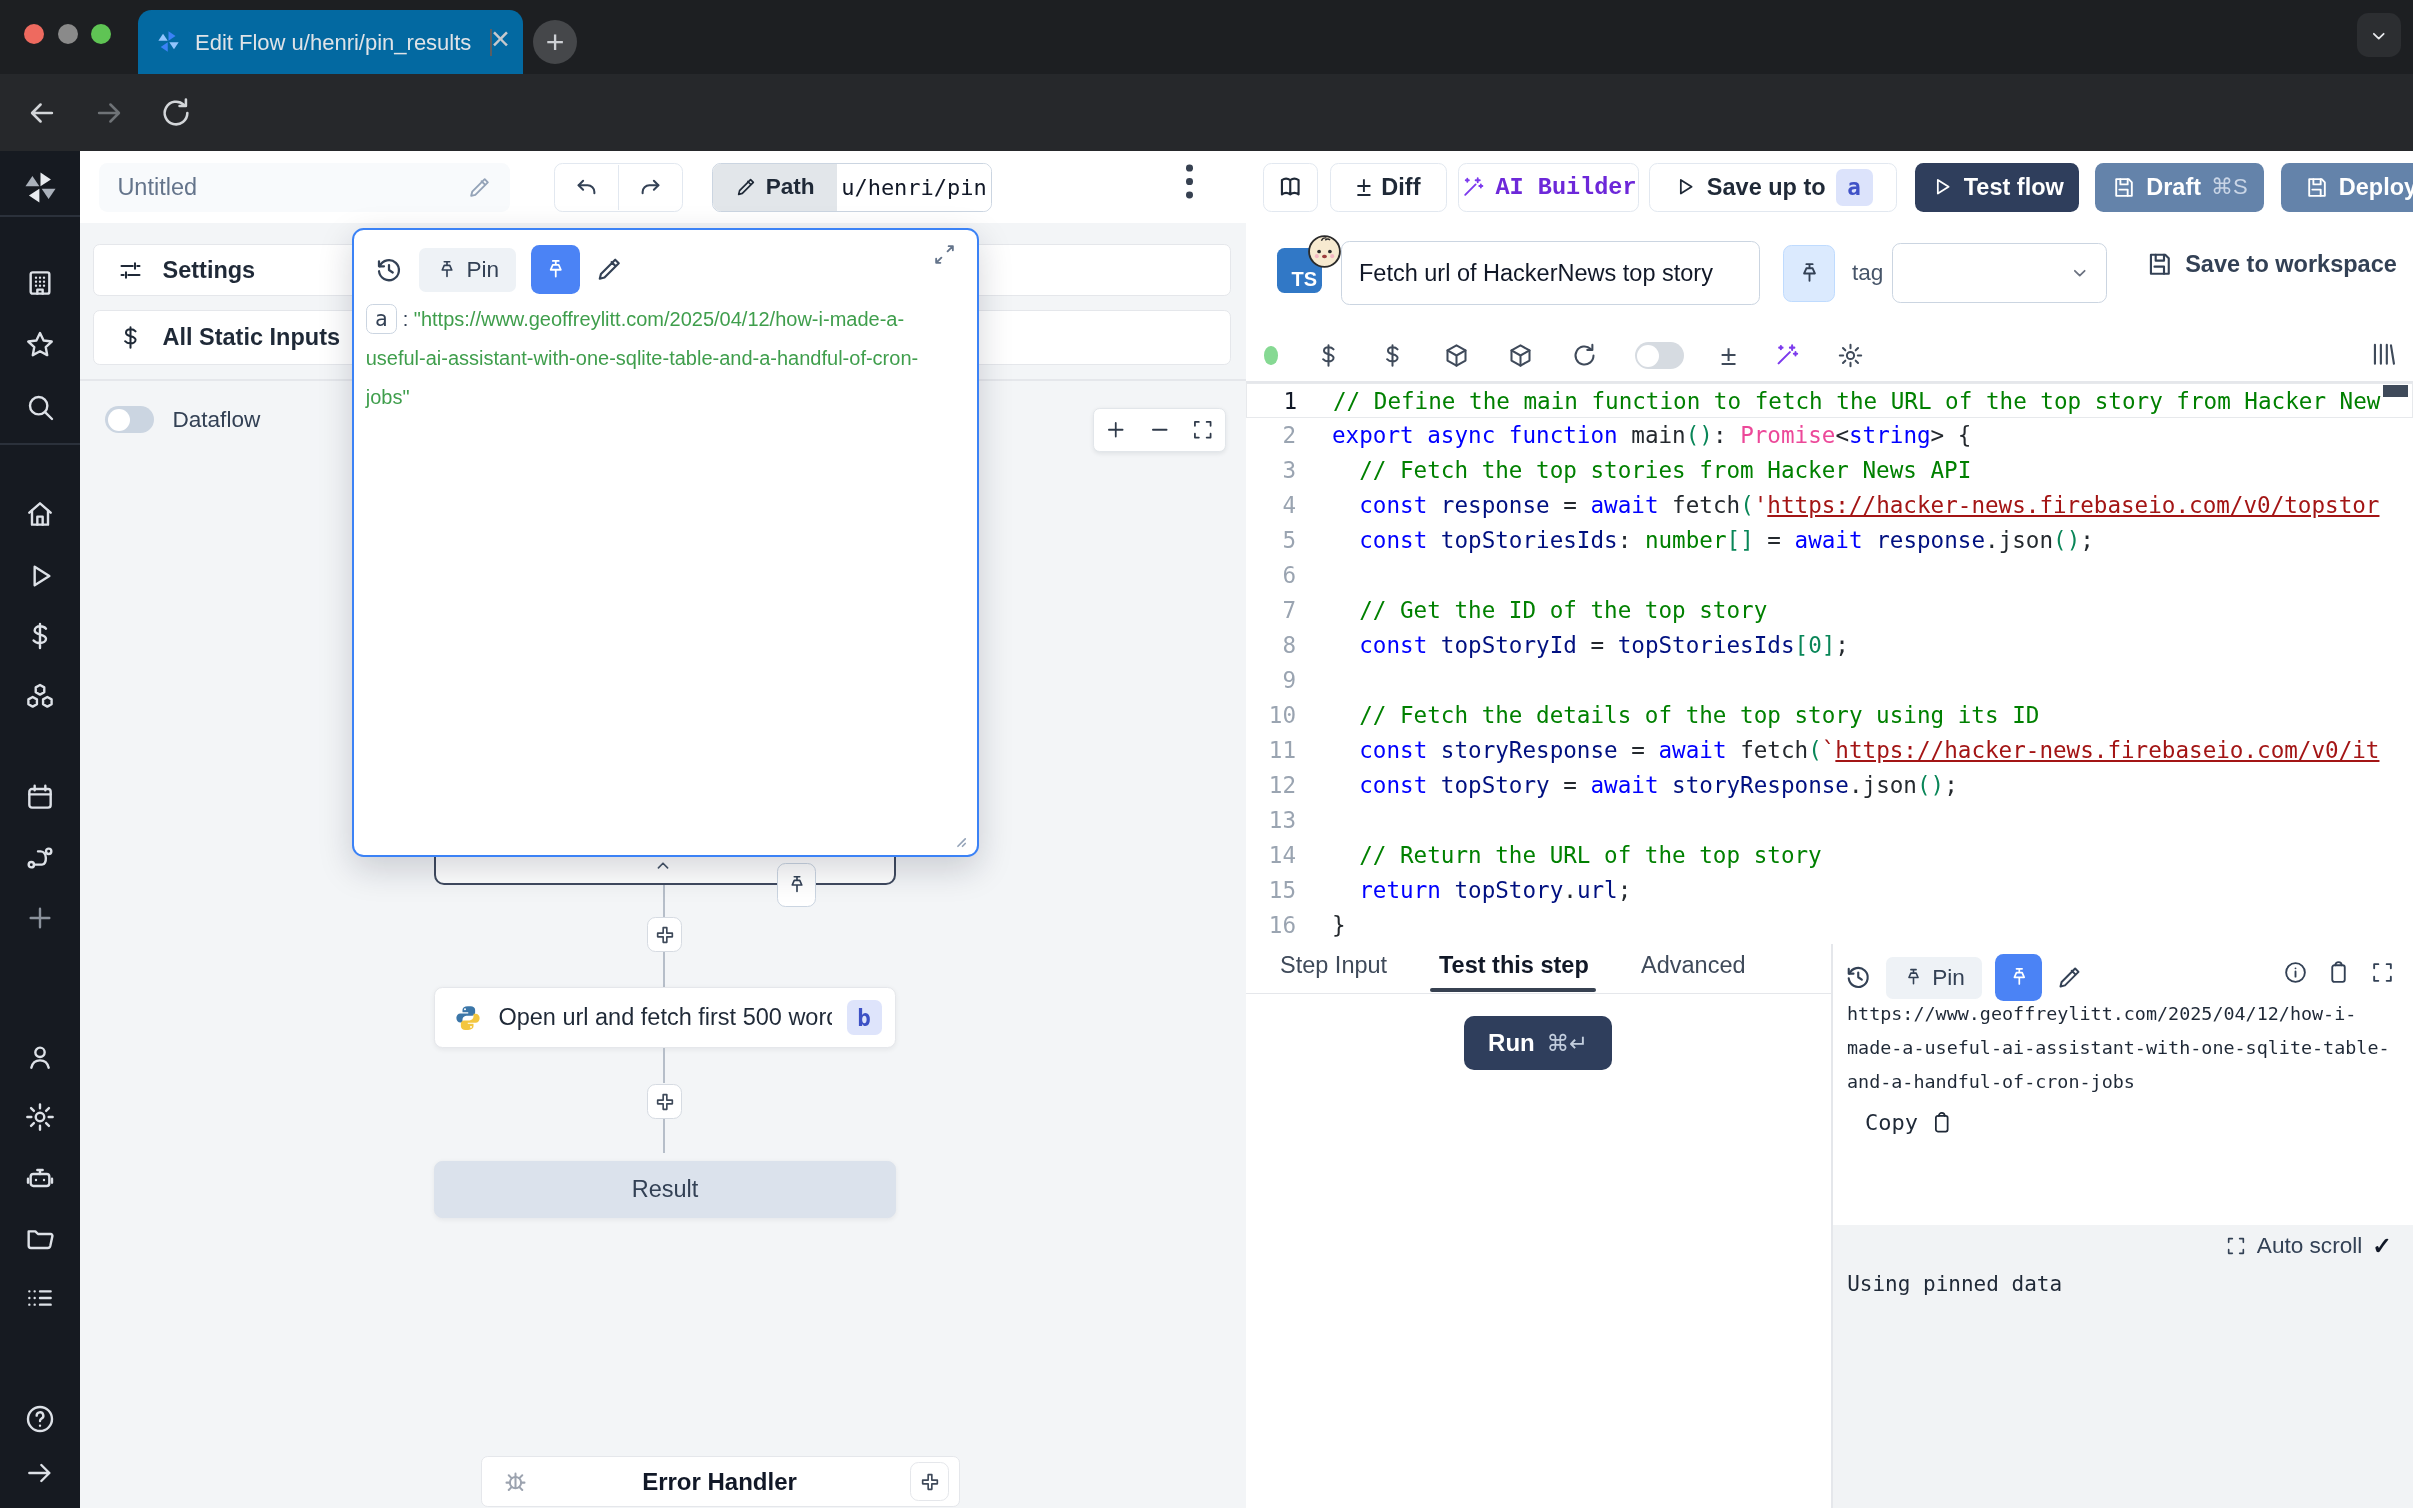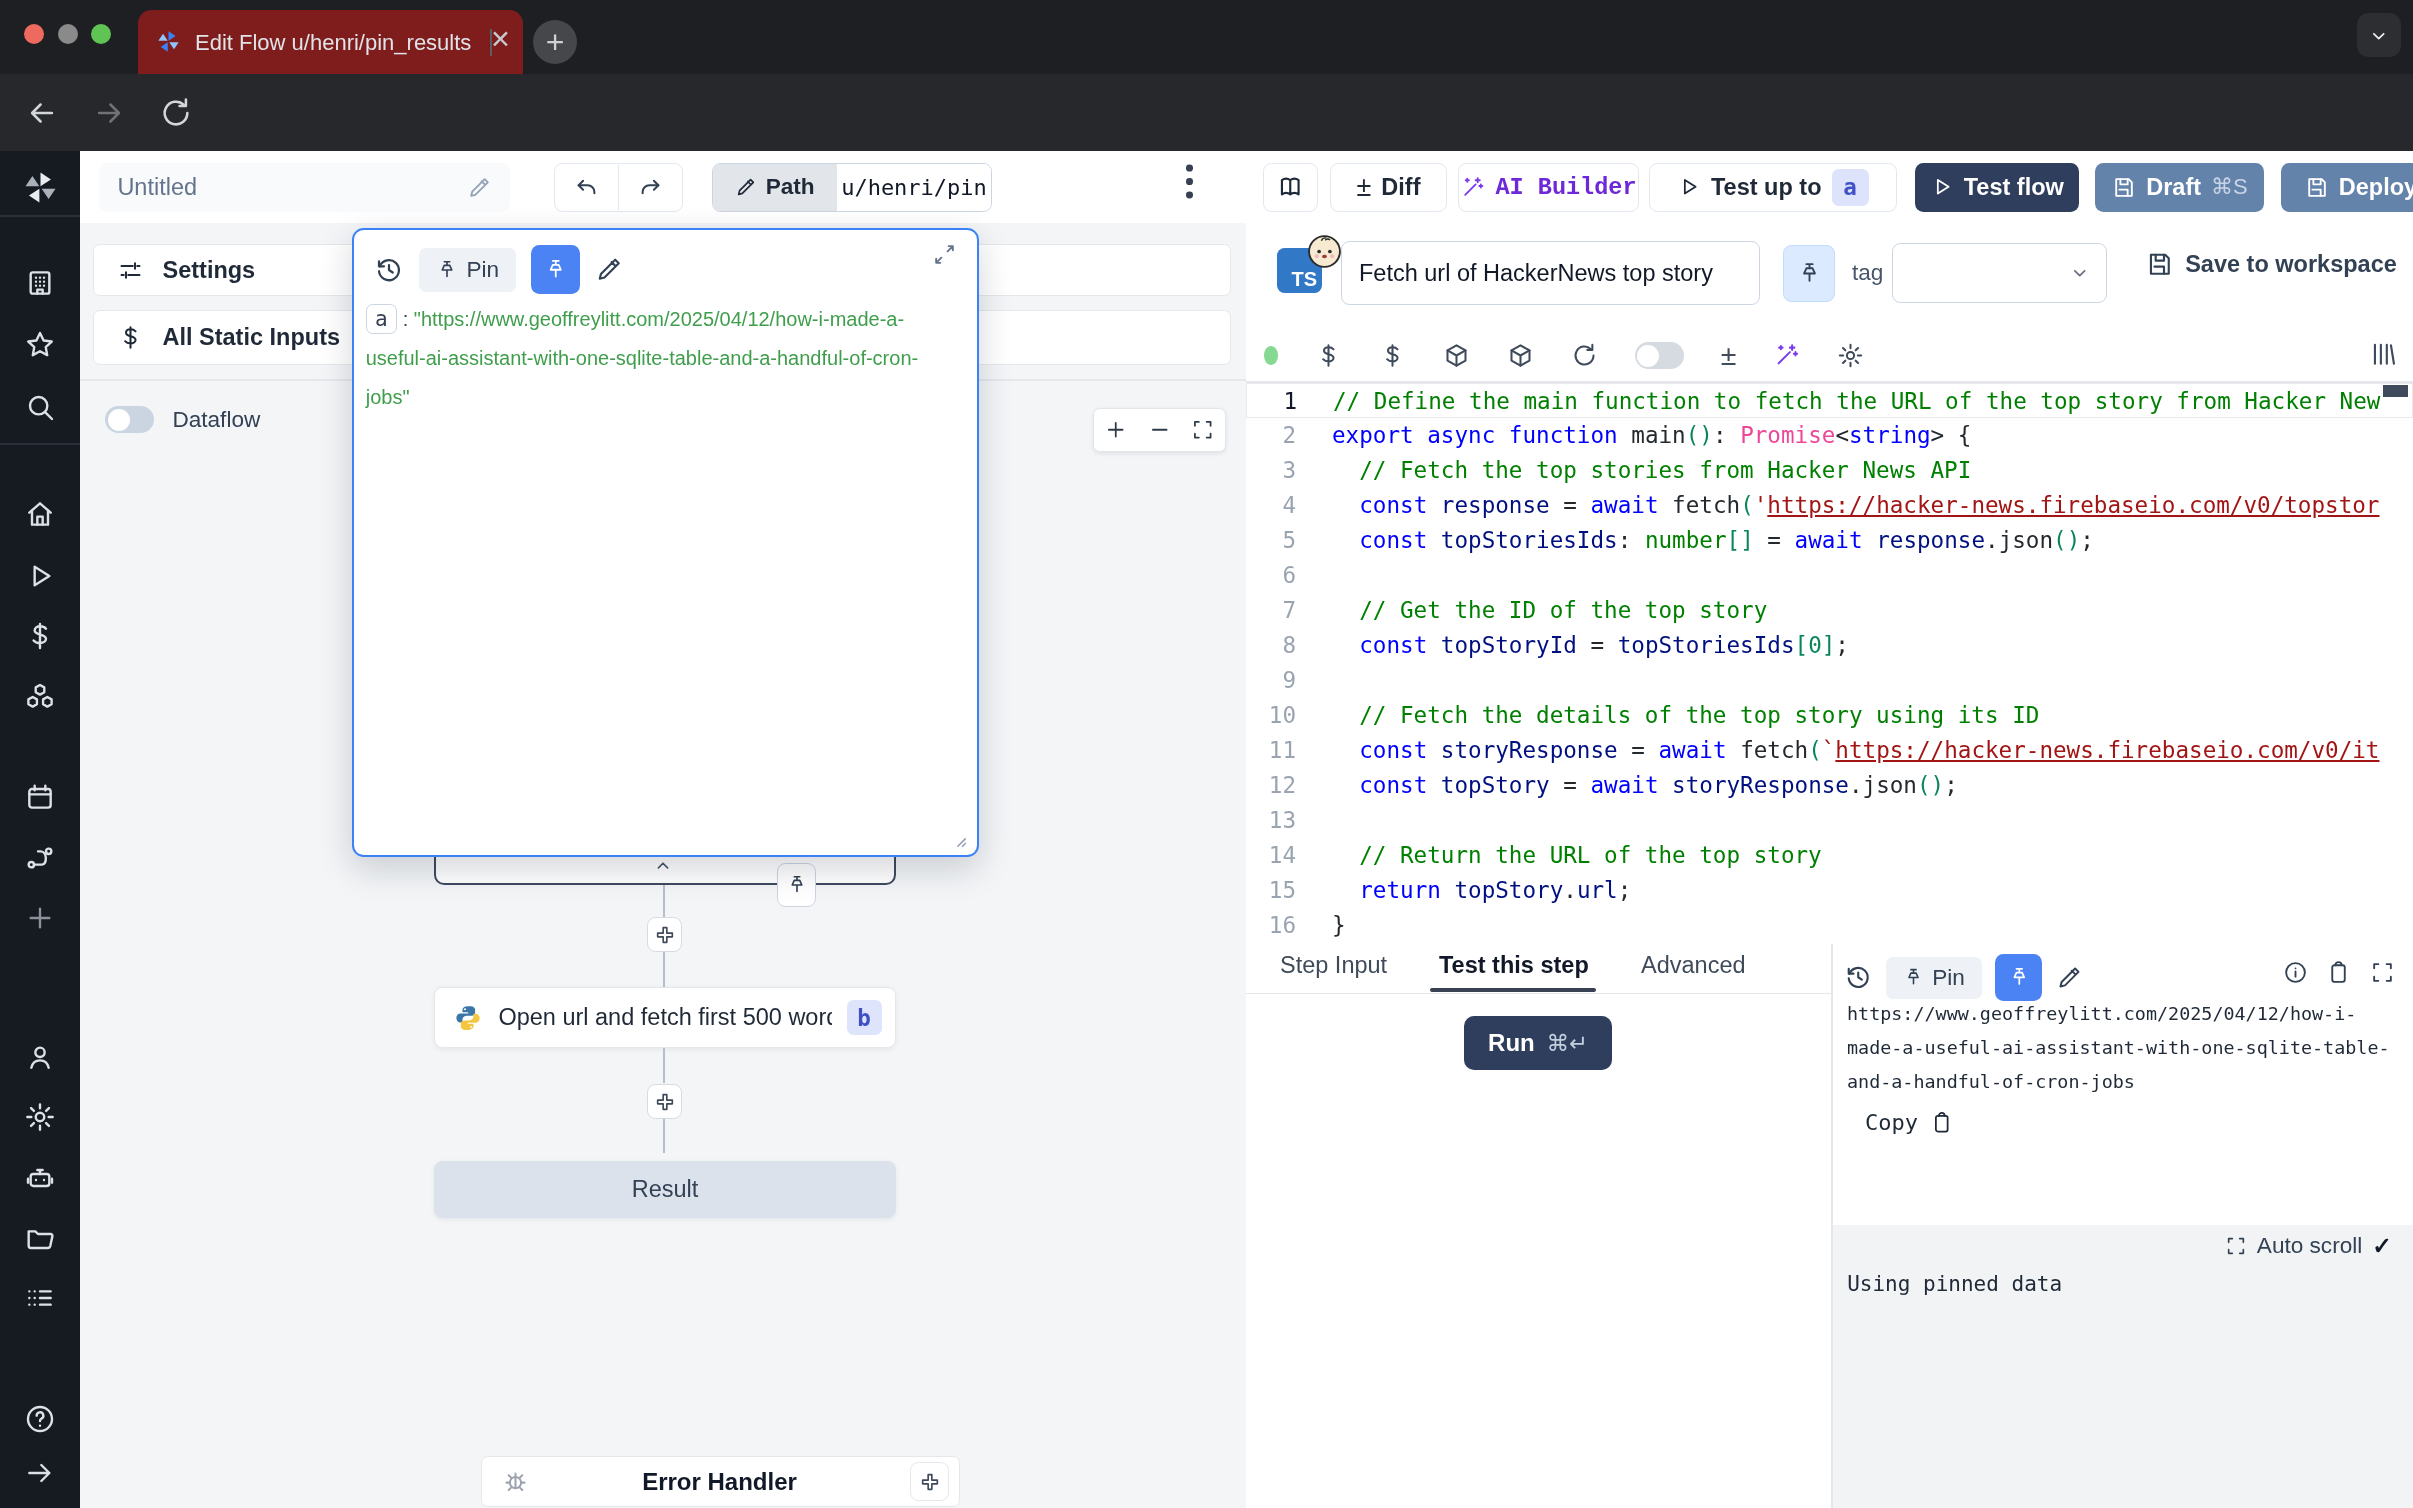--- a/index.html
+++ b/index.html
@@ -6,21 +6,21 @@
   #root{position:relative;width:2413px;height:1508px;overflow:hidden;background:#fff;
         font-family:"Liberation Sans",sans-serif;color:#1f2937;}
   .abs{position:absolute;}
   .flex{display:flex;align-items:center;}
   svg{display:block;}
   .ic{stroke:currentColor;fill:none;stroke-width:1.8;stroke-linecap:round;stroke-linejoin:round;}
 
   
   #tabstrip{left:0;top:0;width:2413px;height:74px;background:#1d1f22;}
   .tl{width:20px;height:20px;border-radius:50%;top:23.5px;}
-  #tab{left:138px;top:10px;width:385px;height:64px;background:#7f1d1d;border-radius:13.4px 13.4px 0 0;}
+  #tab{left:138px;top:10px;width:385px;height:64px;background:#0369a1;border-radius:13.4px 13.4px 0 0;}
   #tab-title{color:#e0e3e7;font-size:22px;}
   #tabsep{left:490px;top:28.5px;width:1.7px;height:27px;background:#5a5e63;}
   #tab-close{color:#c6c9cd;font-size:25px;}
   #newtab{left:533px;top:20px;width:44px;height:44px;border-radius:50%;background:#45474a;color:#cdd0d4;
           font-size:32px;display:flex;align-items:center;justify-content:center;}
   #tabsearch{left:2357px;top:13.4px;width:44px;height:44px;border-radius:11.7px;background:#2c2e31;color:#e8eaed;
              display:flex;align-items:center;justify-content:center;}
   #urlrow{left:0;top:74px;width:2413px;height:77px;background:#26282b;}
   .navic{color:#d3d6d9;}
   #urlpill{left:215px;top:84px;width:1517px;height:57px;border-radius:28.5px;background:#303337;}
@@ -358,21 +358,21 @@
       <svg class="ic" width="25" height="25" viewBox="0 0 24 24" style="color:#7c3aed;">
           <path d="M5 19 15 9"></path>
           <path d="M17 3v4M15 5h4M20 9v3M18.5 10.5h3M7 3.5v3M5.5 5h3"></path>
         </svg>
       <span>AI Builder</span>
     </div>
     <div class="abs tbtn" style="left:1569px;top:11.7px;width:248px;">
       <svg class="ic" width="23.5" height="23.5" viewBox="0 0 24 24">
           <path d="M8 5l11 7-11 7z"></path>
         </svg>
-      <span>Test up to</span>
+      <span>Save up to</span>
       <span style="width:37px;height:37px;background:#dce3fb;color:#4052c7;border-radius:6.7px;display:flex;align-items:center;justify-content:center;font-family:'DejaVu Sans Mono',monospace;font-size:22.6px;">a</span>
     </div>
     <div class="abs tbtn darkbtn" style="left:1835px;top:11.7px;width:164px;">
       <svg class="ic" width="23.5" height="23.5" viewBox="0 0 24 24">
           <path d="M8 5l11 7-11 7z"></path>
         </svg>
       <span>Test flow</span>
     </div>
     <div class="abs tbtn slatebtn" style="left:2015px;top:11.7px;width:169px;">
       <svg class="ic" width="25" height="25" viewBox="0 0 24 24">

